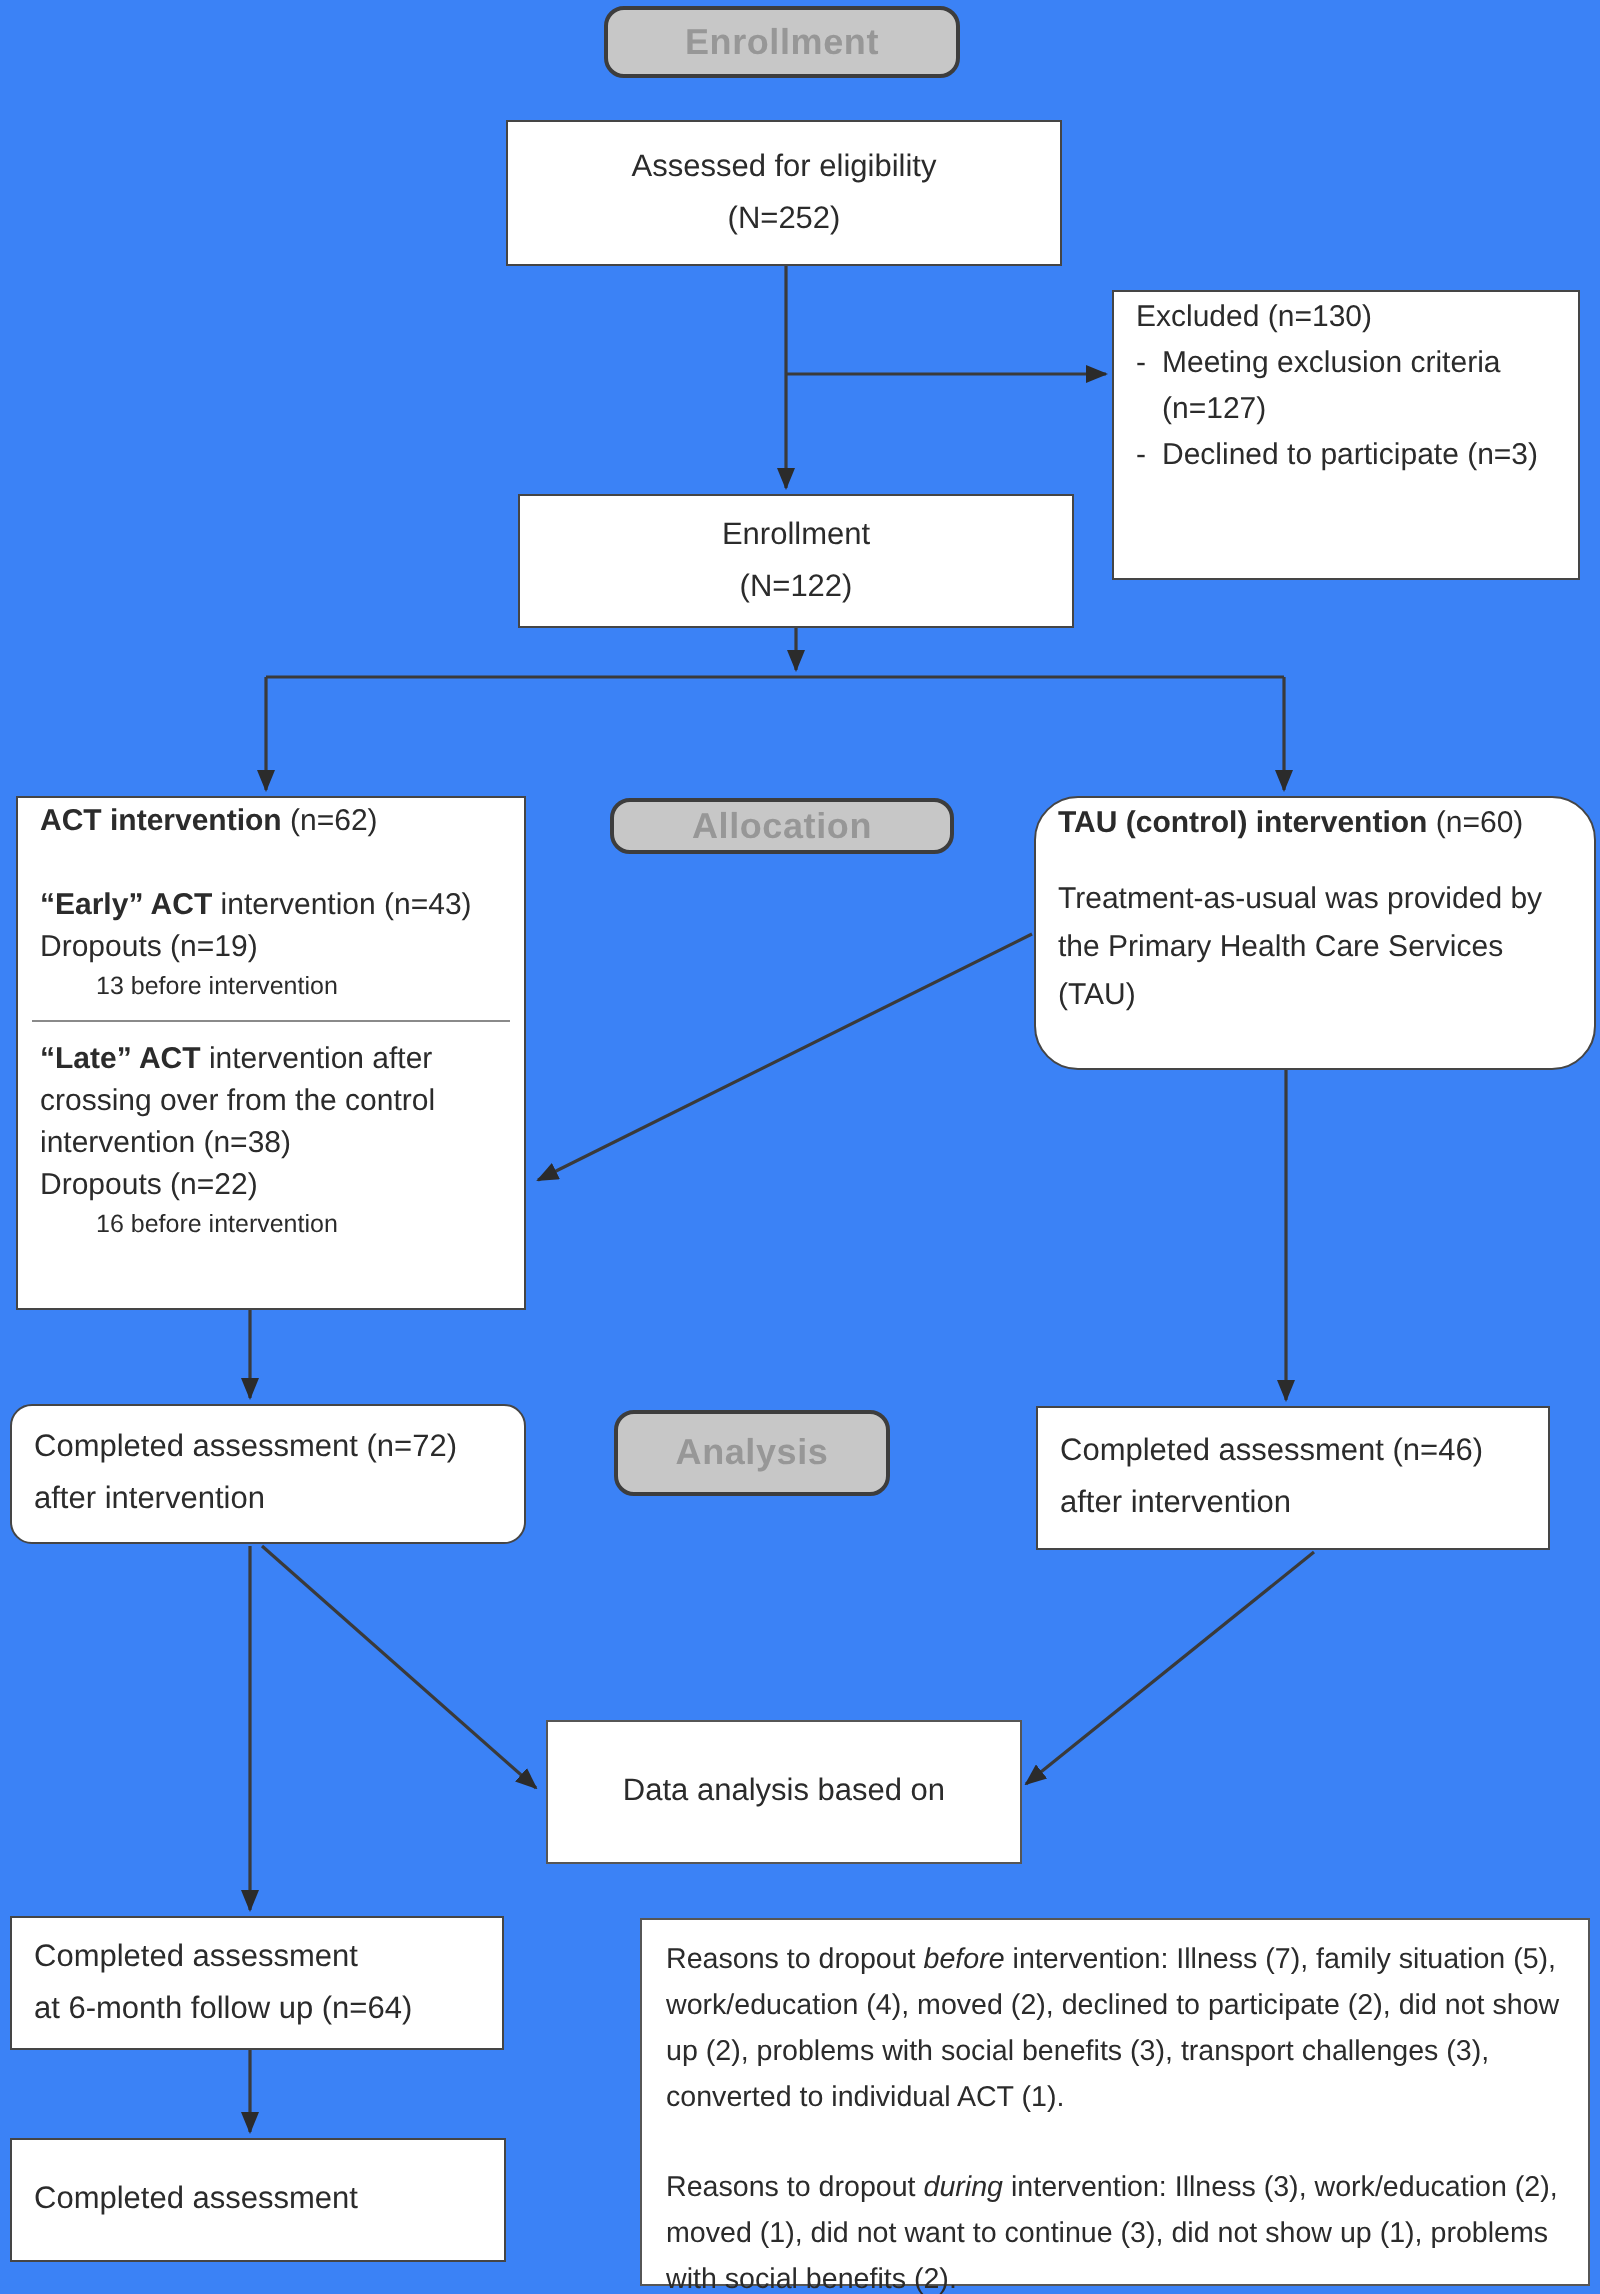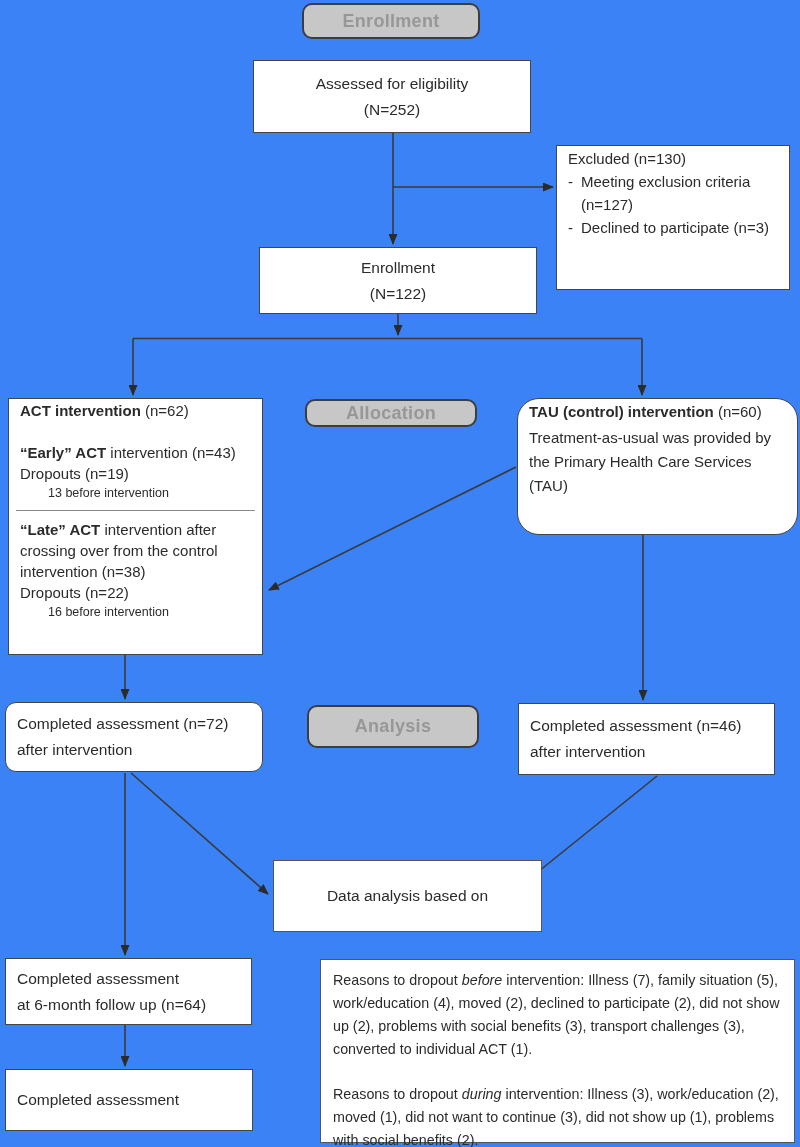--- a/index.html
+++ b/index.html
@@ -103,36 +103,36 @@
       <span class="b">“Late” ACT</span><span> intervention after crossing over from the control intervention (n=38)</span>
     </div>
     <div>Dropouts (n=22)</div>
     <div class="small-note">16 before intervention</div>
   </div>
 
   <div class="box pad" style="left:517px; top:398px; width:281px; height:137px; line-height:24px;border-radius:22px;">
     <div>
       <span class="b">TAU (control) intervention</span><span> (n=60)</span>
     </div>
-    <div style="margin-top:2px;">Treatment-as-usual was provided by the Primary Health Care Services (TAU)</div>
+    <div style="margin-top:14px;">Treatment-as-usual was provided by the Primary Health Care Services (TAU)</div>
   </div>
 
   <div class="box left2 pad" style="left:5px; top:702px; width:258px; height:70px;border-radius:11px;">
     <div>Completed assessment (n=72)</div>
     <div>after intervention</div>
   </div>
 
-  <div class="badge" style="left:307px; top:705px; width:172px; height:43px;">Analysis</div>
+  <div class="badge" style="left:307px; top:705px; width:138px; height:43px;">Analysis</div>
 
   <div class="box left2 pad" style="left:518px; top:703px; width:257px; height:72px;">
     <div>Completed assessment (n=46)</div>
     <div>after intervention</div>
   </div>
 
-  <div class="box center2" style="left:273px; top:860px; width:269px; height:72px; border-color:#565656;">
+  <div class="box center2" style="left:273px; top:860px; width:238px; height:72px; border-color:#565656;">
     <div>Data analysis based on</div>
   </div>
 
   <div class="box left2 pad" style="left:5px; top:958px; width:247px; height:67px;">
     <div>Completed assessment</div>
     <div>at 6-month follow up (n=64)</div>
   </div>
 
   <div class="box left2 pad" style="left:5px; top:1069px; width:248px; height:62px;">
     <div>Completed assessment</div>

